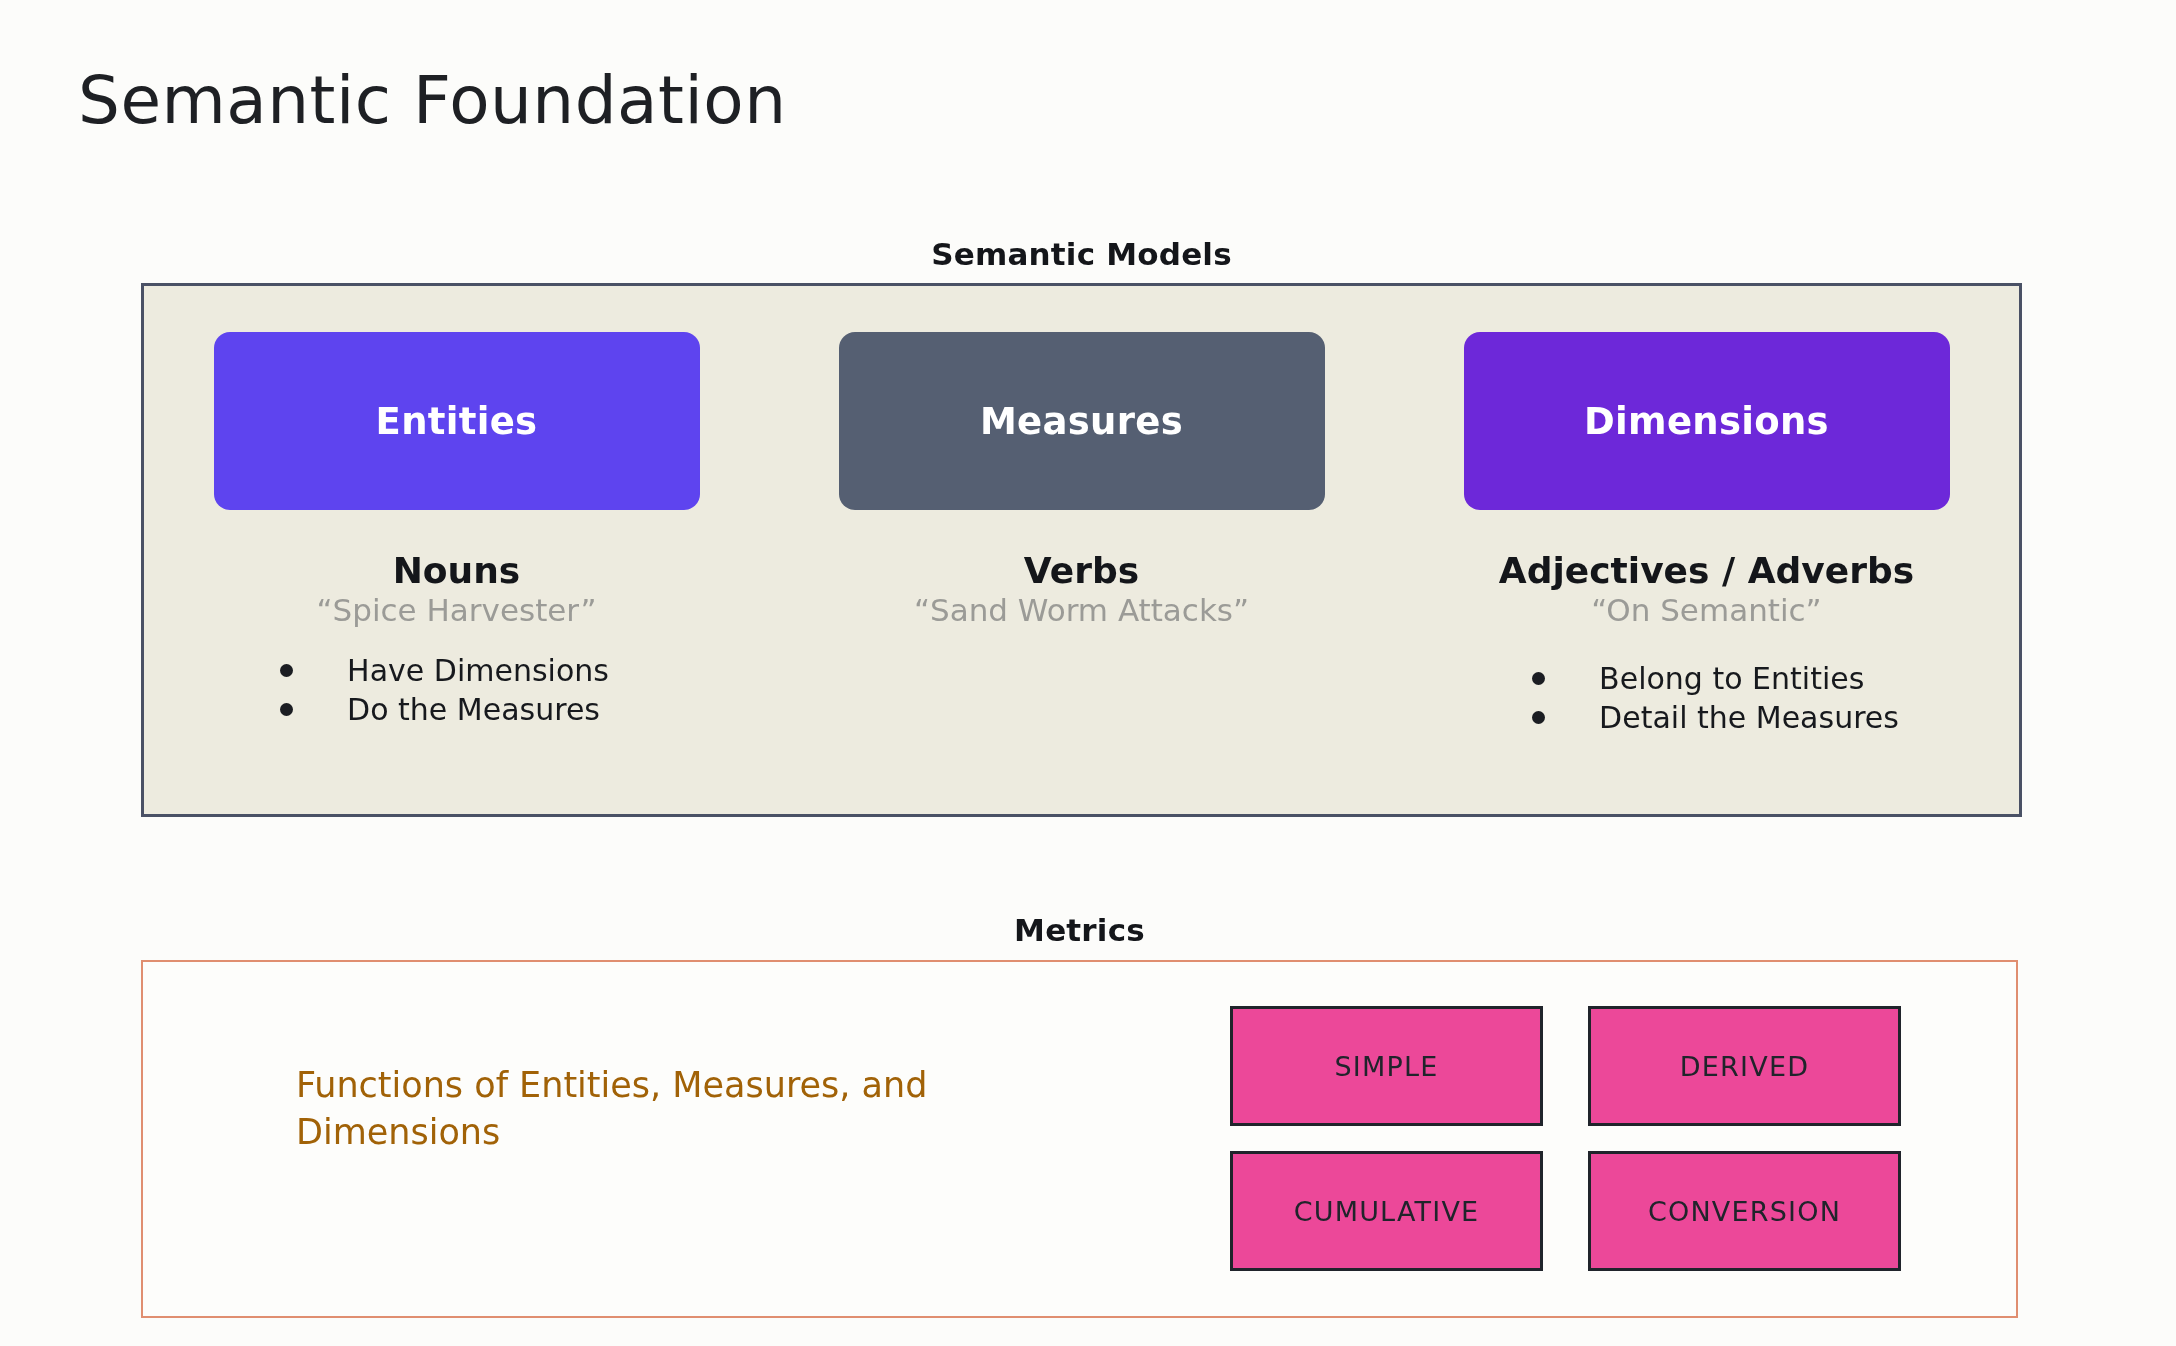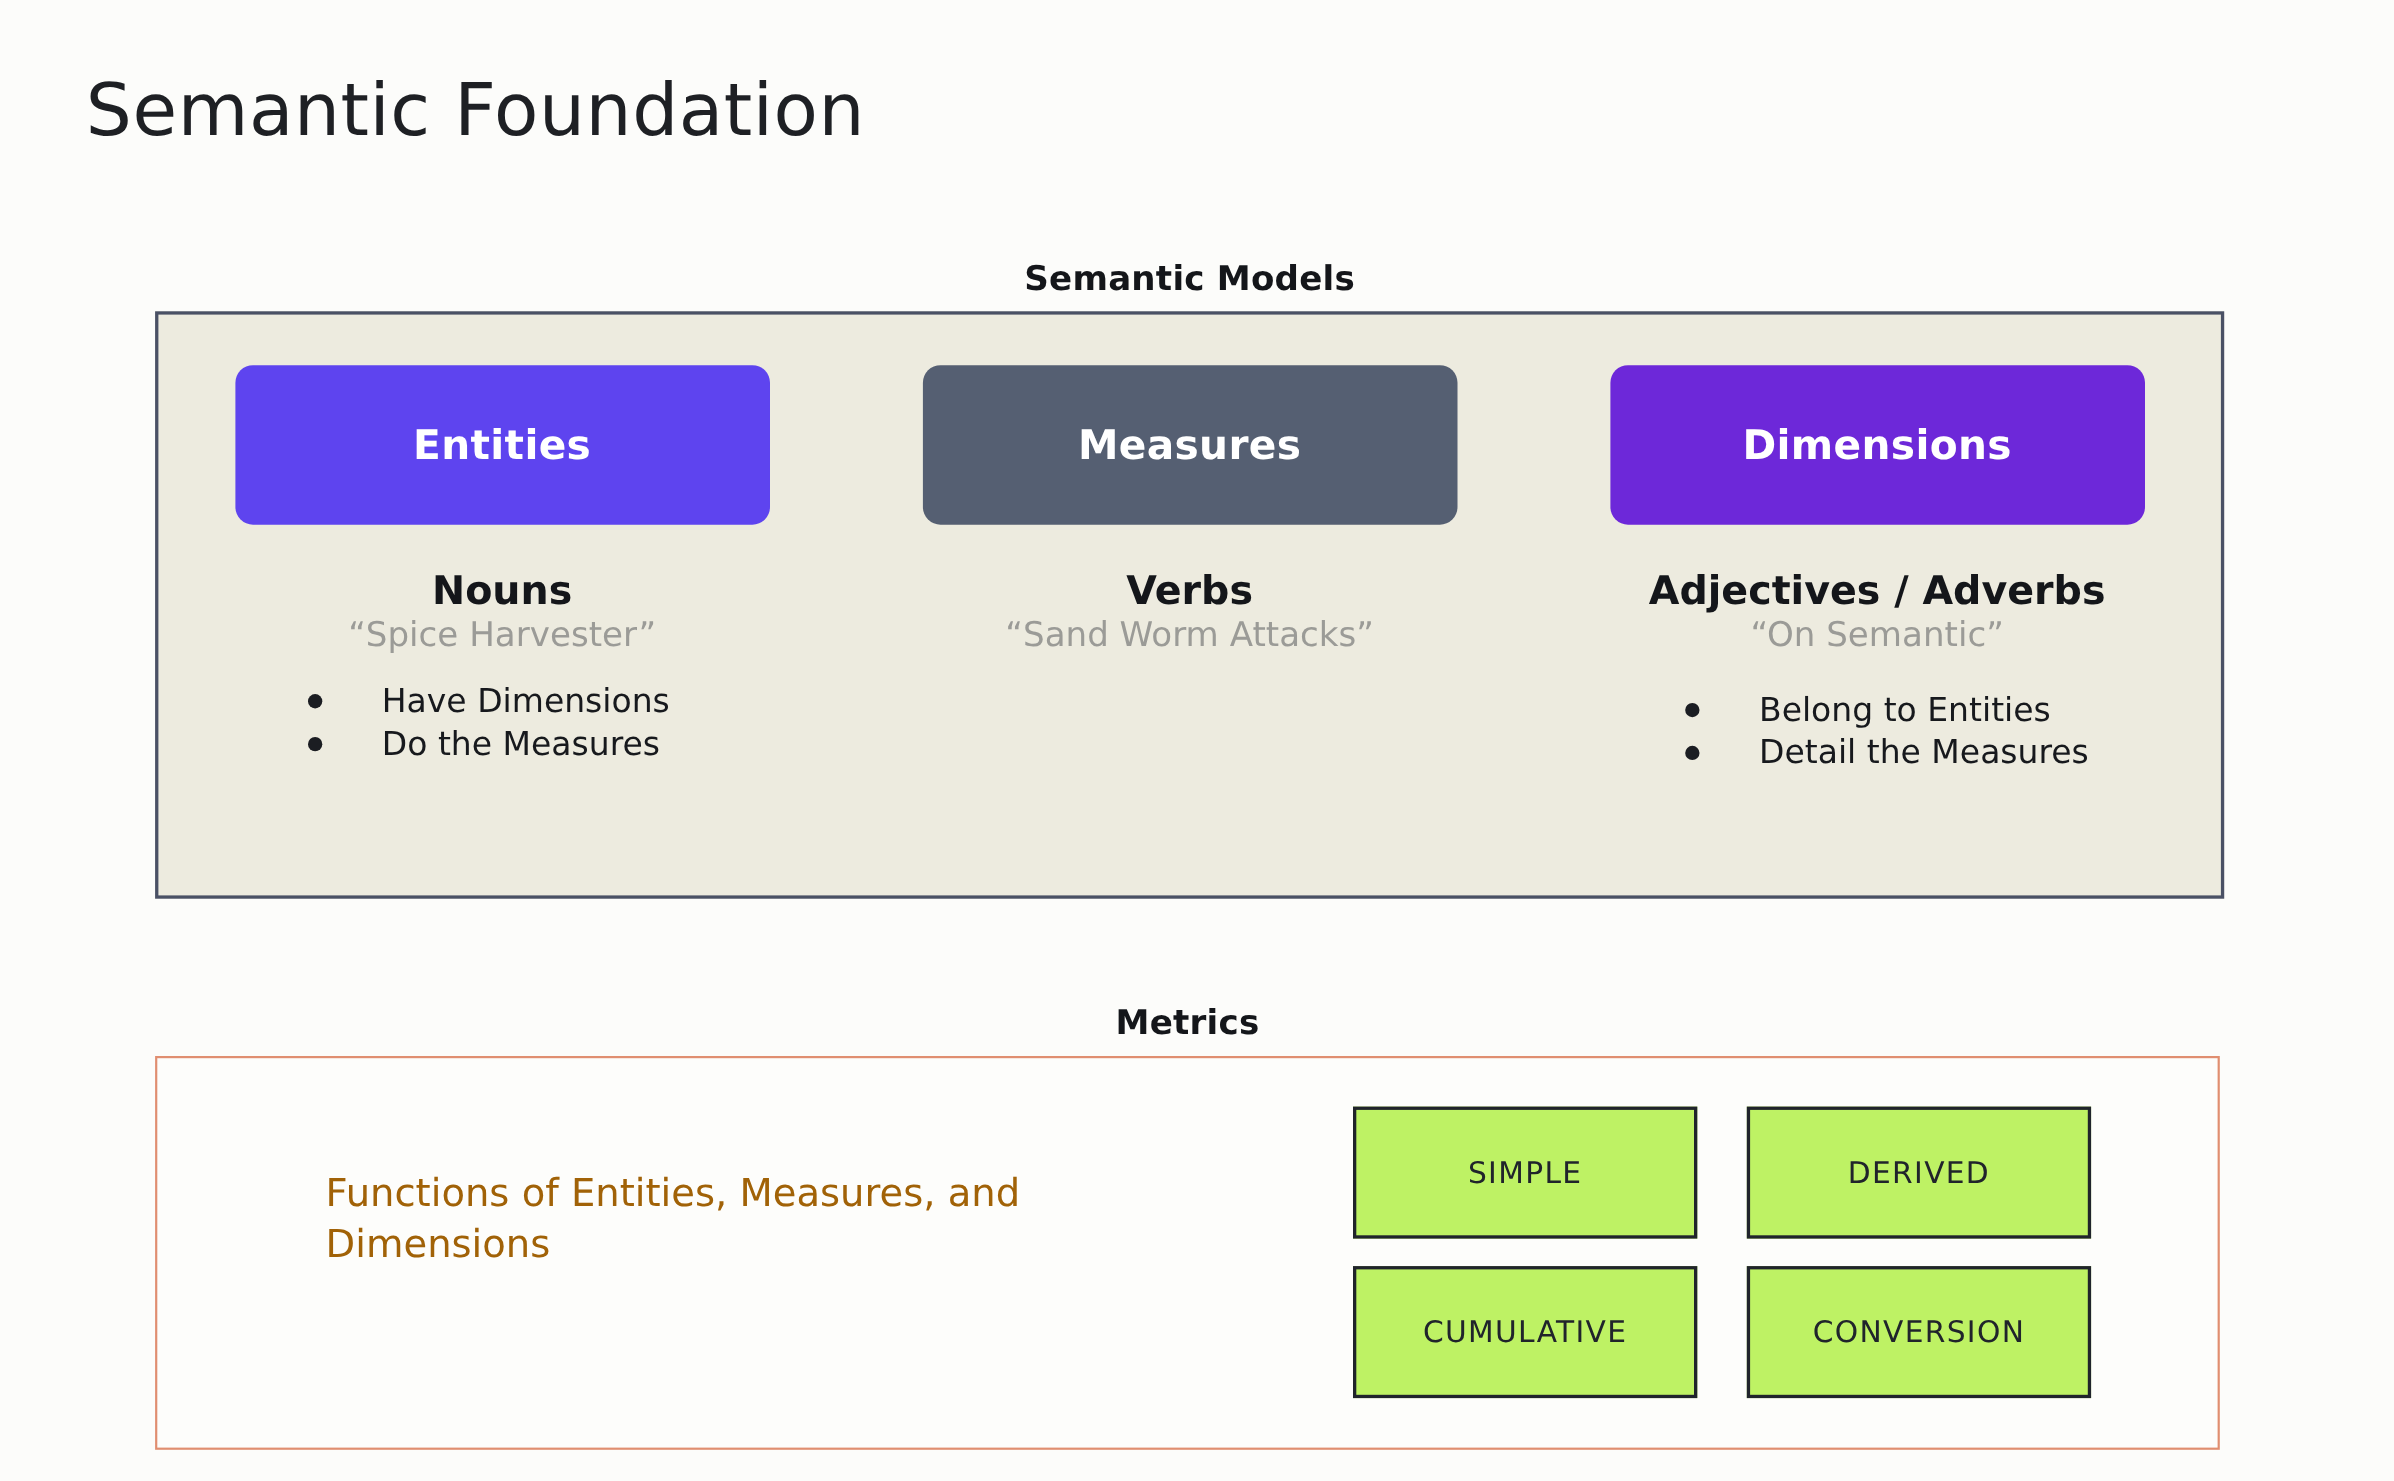--- a/index.html
+++ b/index.html
@@ -71,21 +71,21 @@
     flex: 1 1 0;
     position: relative;
     display: flex;
     flex-direction: column;
     align-items: center;
   }
 
   .model-chip {
     margin-top: 46px;
     width: 486px;
-    height: 145px;
+    height: 178px;
     border-radius: 16px;
     display: flex;
     align-items: center;
     justify-content: center;
     color: #ffffff;
     font-size: 37px;
     font-weight: bold;
     letter-spacing: 0.3px;
     box-sizing: border-box;
   }
@@ -166,21 +166,21 @@
     left: 1087px;
     top: 44px;
     display: grid;
     grid-template-columns: 313px 313px;
     grid-template-rows: 120px 120px;
     column-gap: 45px;
     row-gap: 25px;
   }
   .metric-box {
     border: 3px solid #20242b;
-    background: #bef264;
+    background: #ec4899;
     display: flex;
     align-items: center;
     justify-content: center;
     font-size: 27px;
     letter-spacing: 1.2px;
     color: #20242b;
     box-sizing: border-box;
   }
 </style>
 </head>

